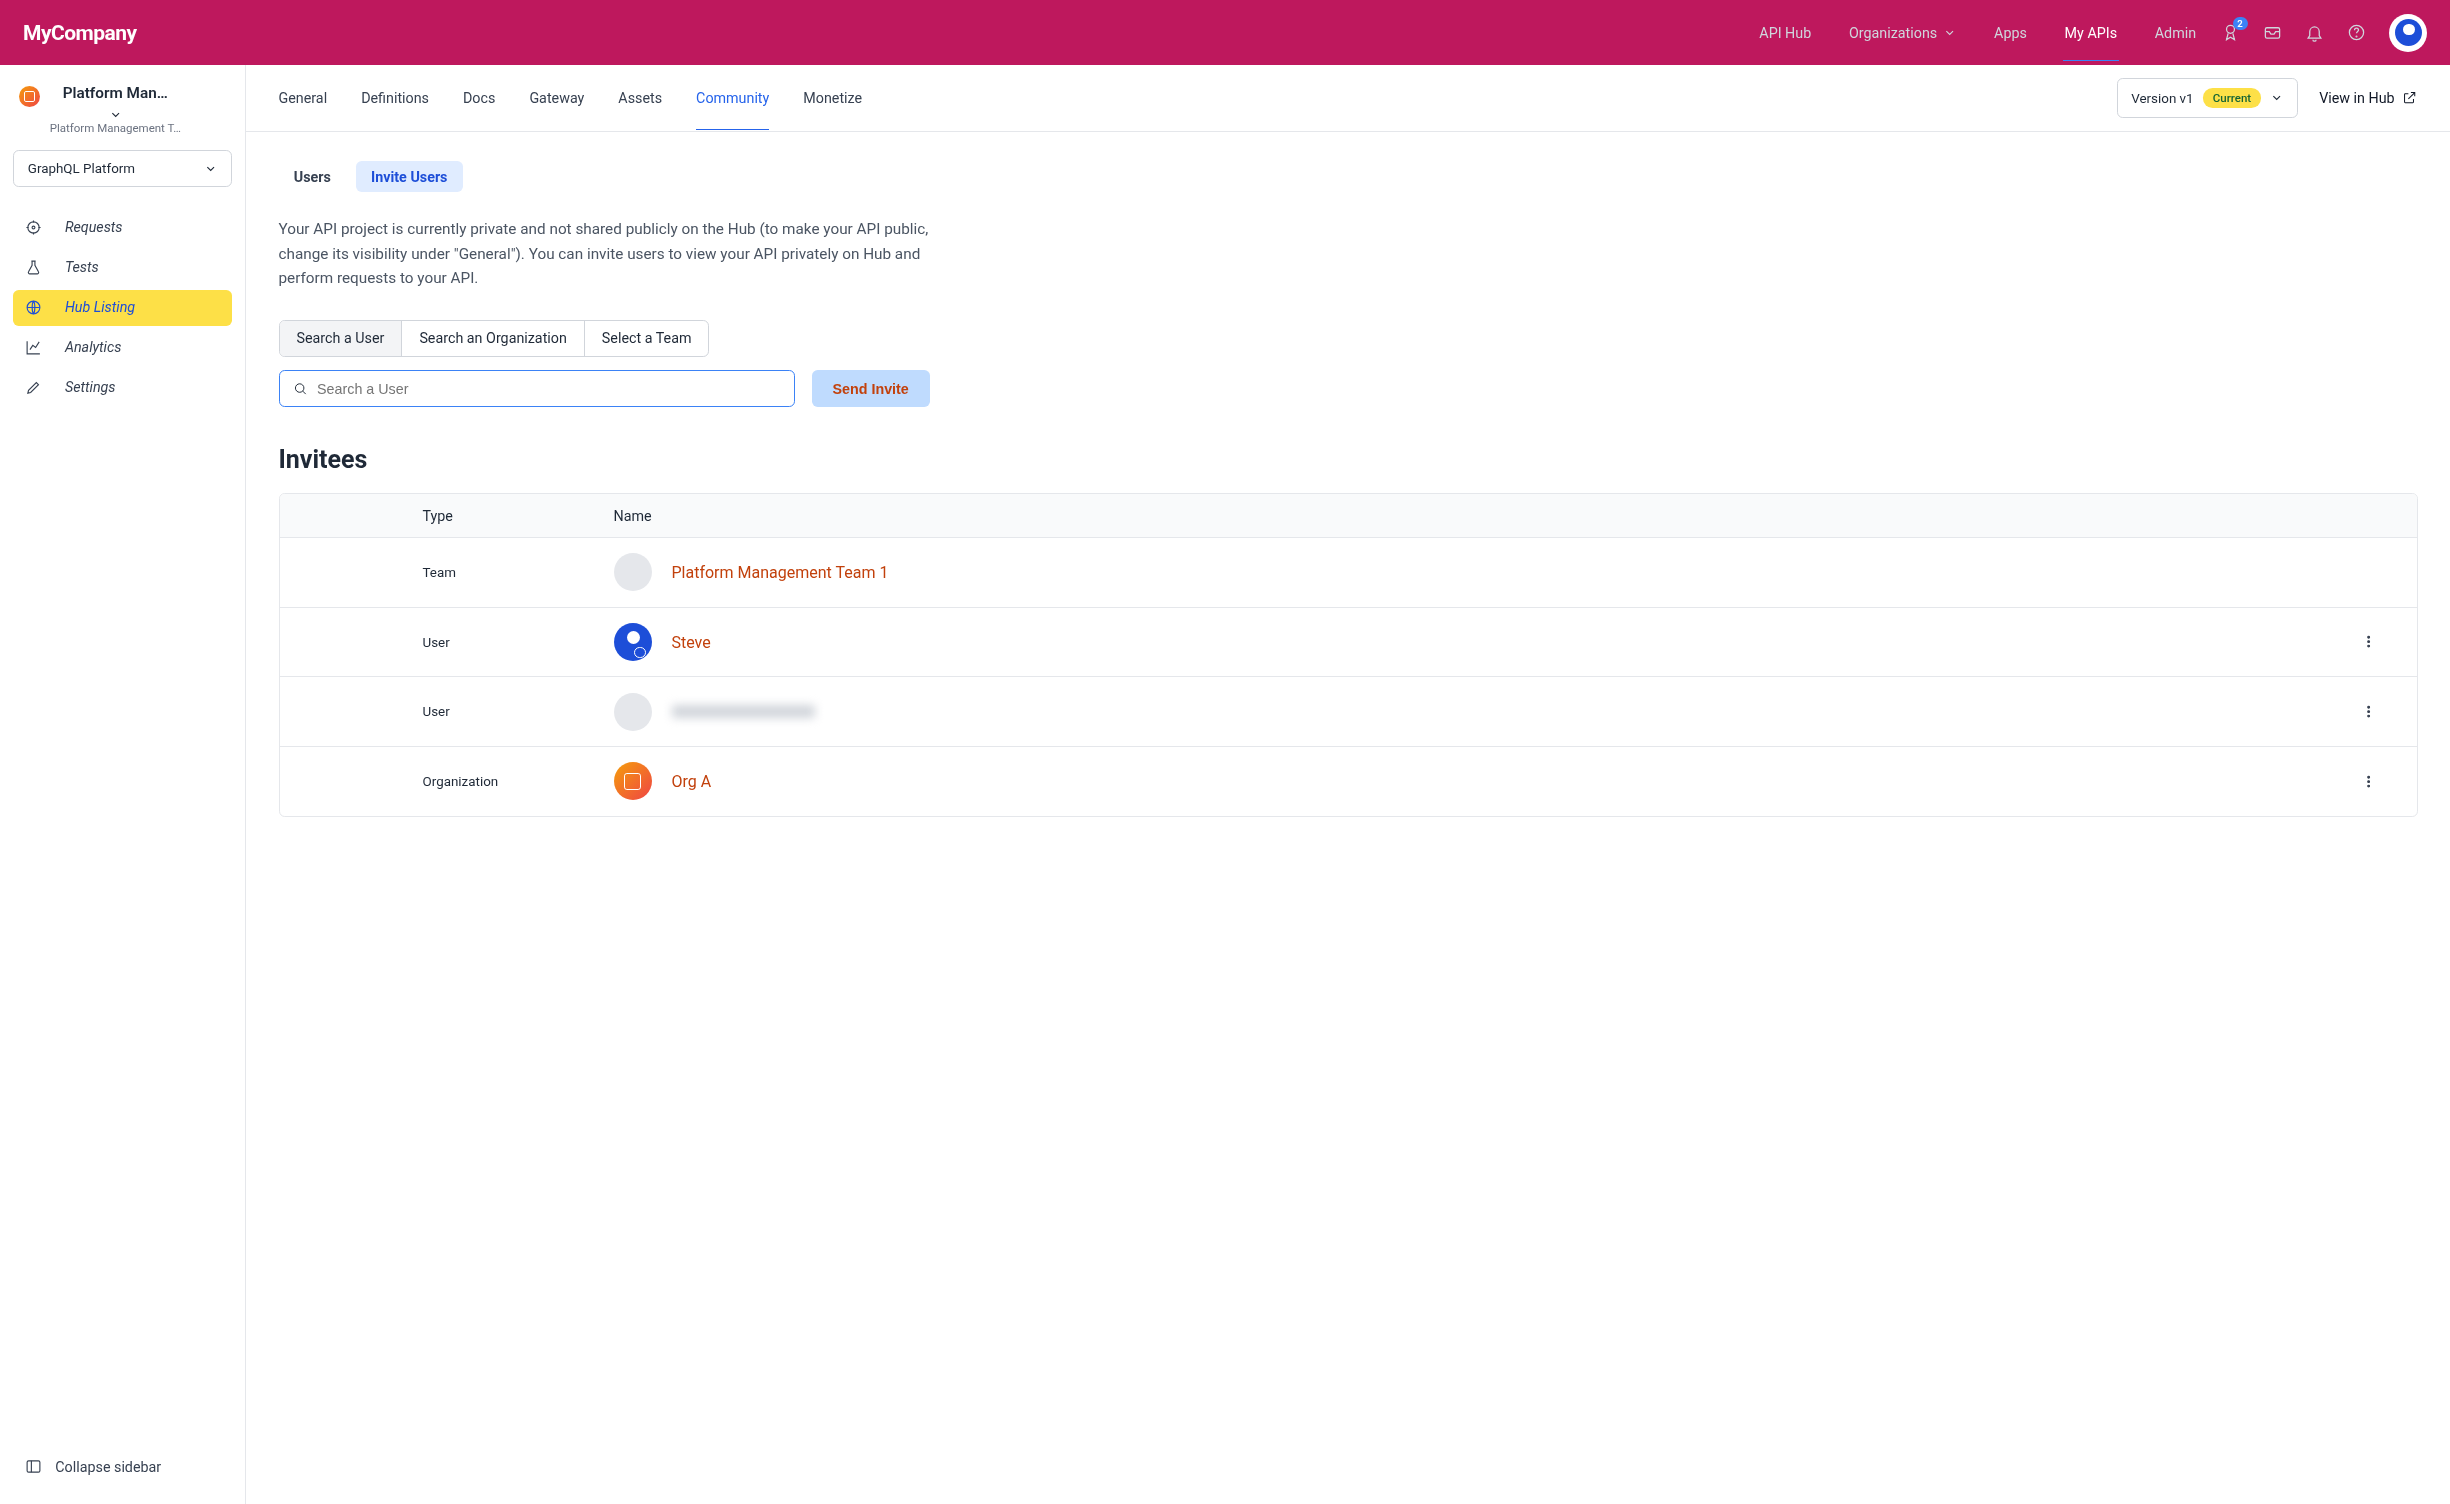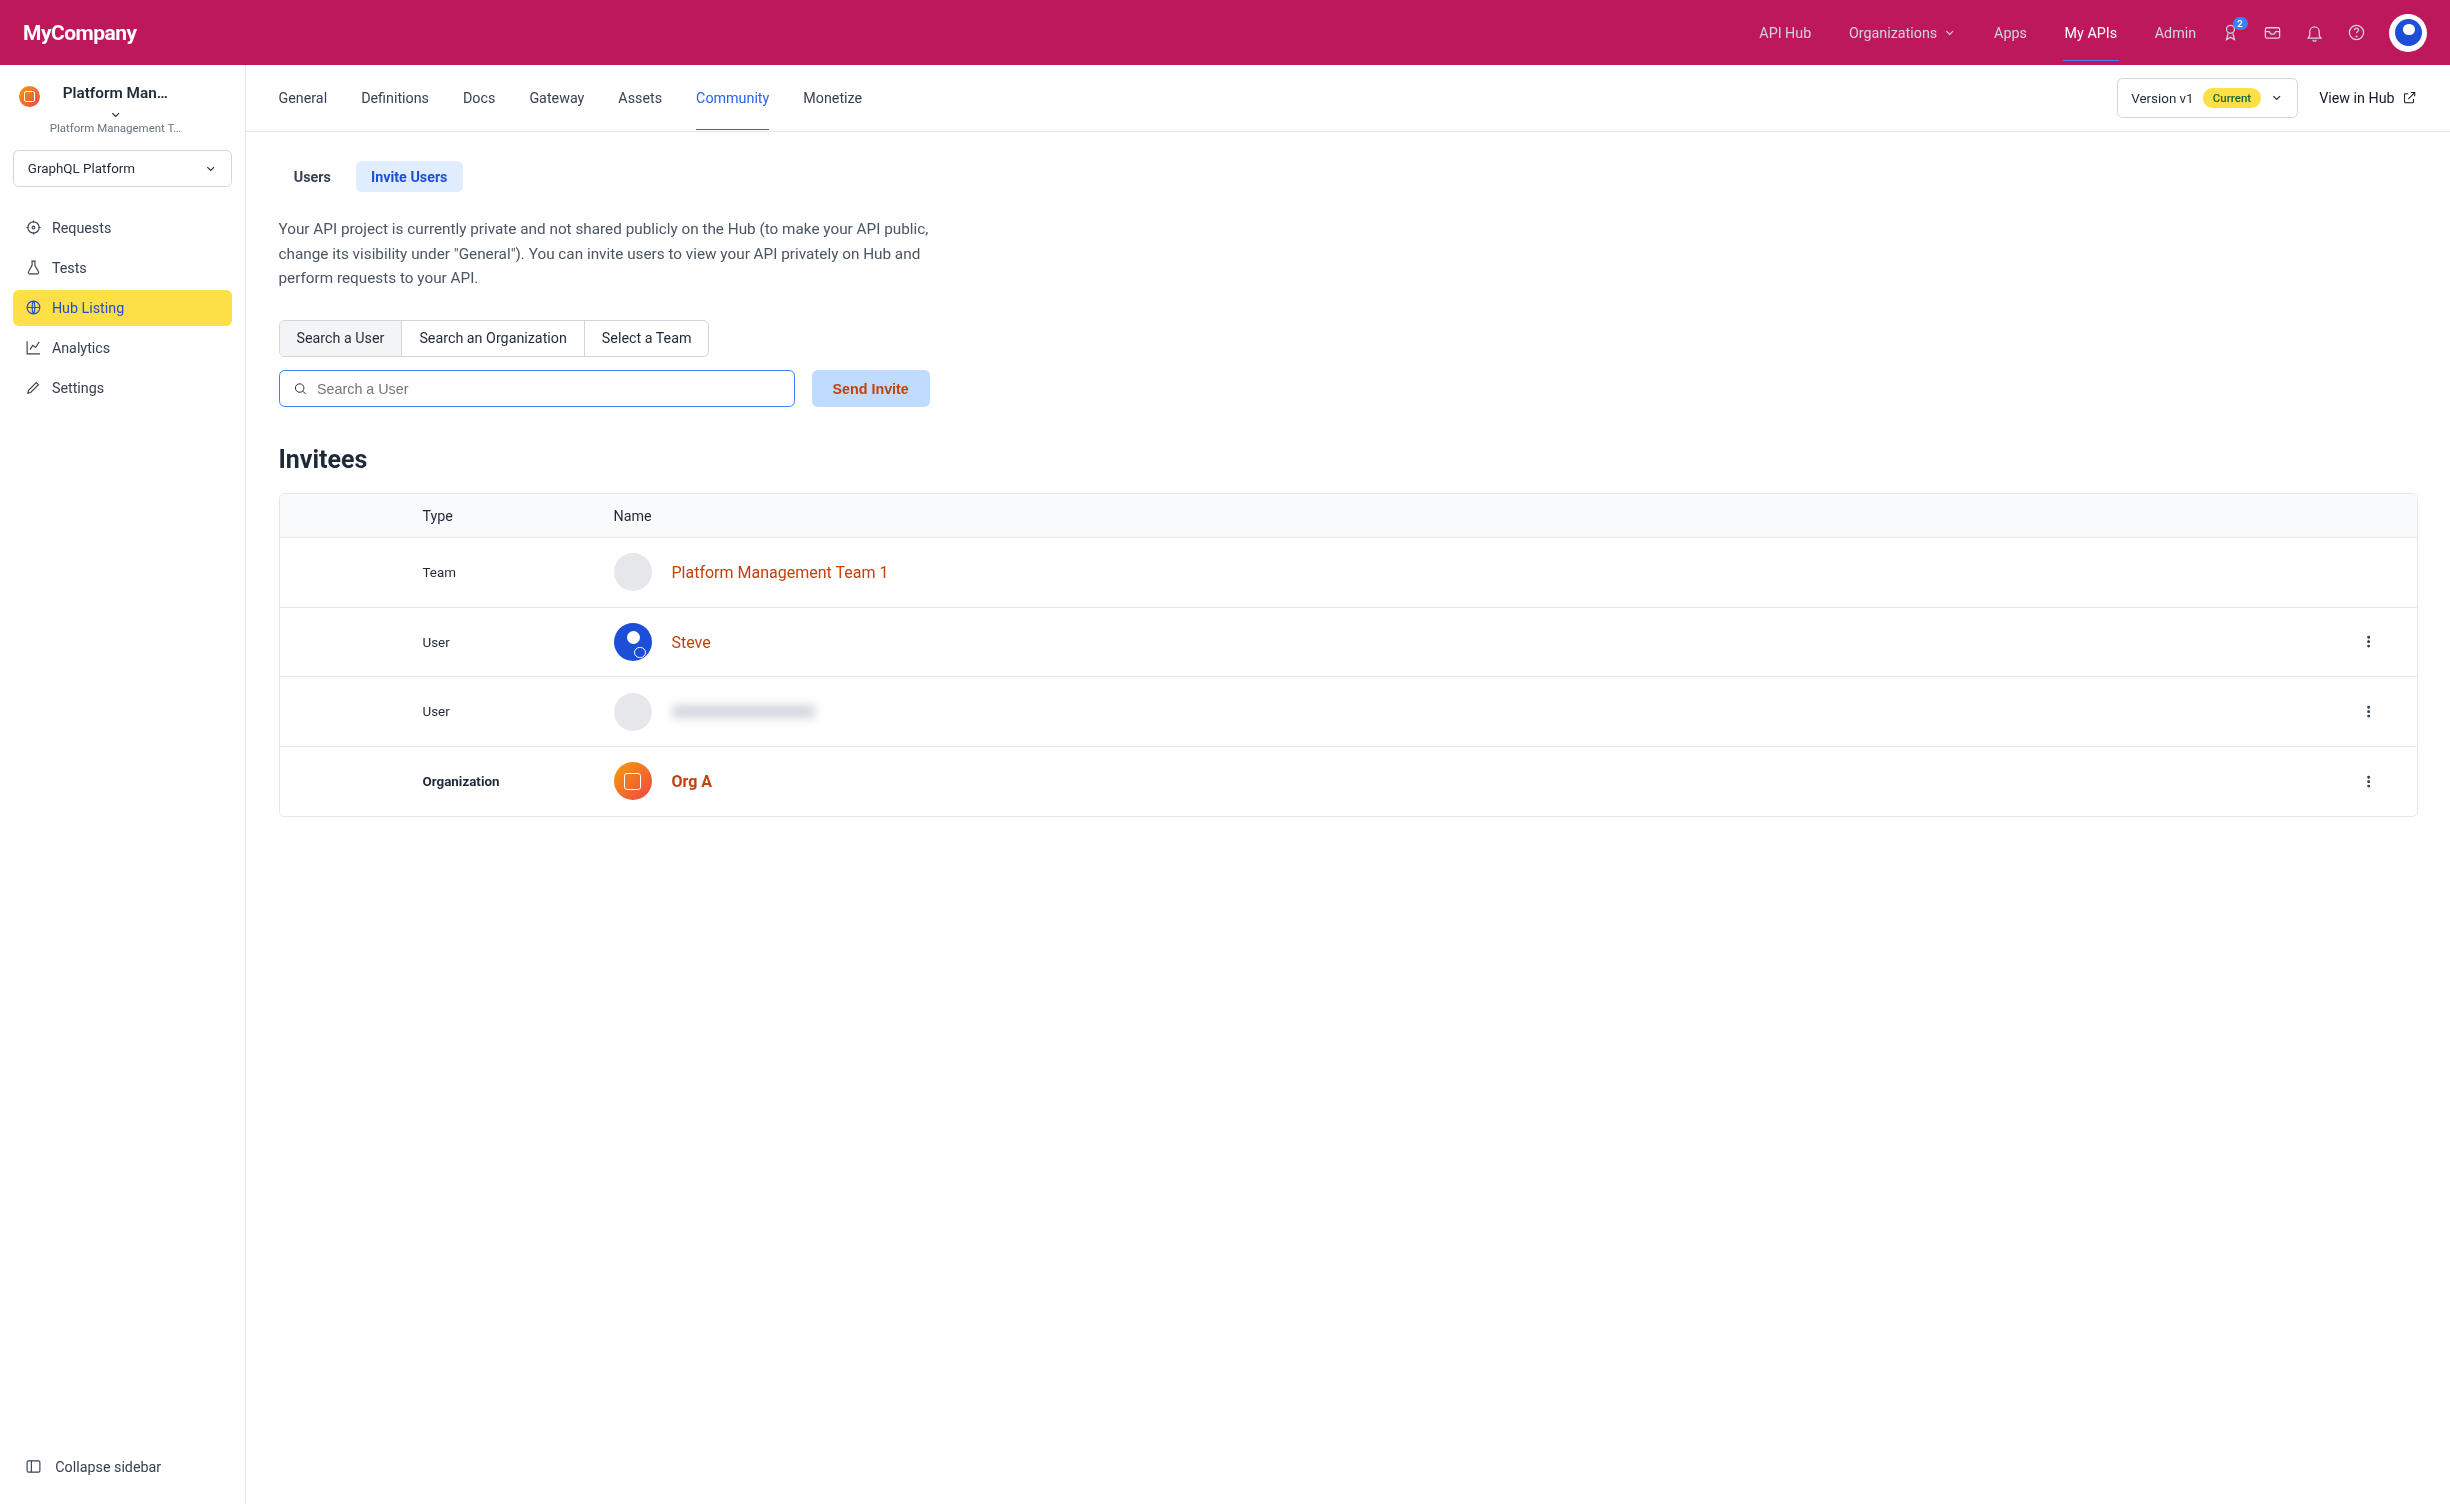--- a/index.html
+++ b/index.html
@@ -18,21 +18,21 @@
 .layout { display: flex; height: calc(100vh - 65px); }
 .sidebar { width: 246px; border-right: 1px solid #e5e7eb; display: flex; flex-direction: column; padding: 19px 13.4px; }
 .project-header { display: flex; gap: 9.6px; align-items: flex-start; margin-bottom: 15.3px; padding: 0 5.7px; }
 .proj-icon { width: 21px; height: 21px; border-radius: 50%; background: linear-gradient(135deg, #f59e0b, #ef4444); flex-shrink: 0; margin-top: 1.9px; display:flex; align-items:center; justify-content:center; }
 .proj-icon-inner { width:11.5px; height:11.5px; border:1.9px solid #fff; border-radius:1.9px; }
 .proj-title-row { display: flex; align-items: center; gap: 5.7px; flex-direction: column; }
 .proj-title { font-size: 15.3px; font-weight: 600; white-space: nowrap; overflow: hidden; text-overflow: ellipsis; max-width: 134px; }
 .proj-subtitle { font-size: 11.5px; color: #6b7280; white-space: nowrap; overflow: hidden; text-overflow: ellipsis; max-width: 163px; }
 .selector { border: 1px solid #d1d5db; border-radius: 5.7px; padding: 9.6px 13.4px; display: flex; justify-content: space-between; align-items: center; cursor: pointer; margin-bottom: 23px; }
 .side-nav { display: flex; flex-direction: column; gap: 3.8px; }
-.side-item { display: flex; align-items: center; gap: 10px; padding: 9.6px 11.5px; border-radius: 5.7px; cursor: pointer; color: #374151; font-size: 14.3px; }
+.side-item { display: flex; gap: 23px; padding: 9.6px 11.5px; border-radius: 5.7px; cursor: pointer; color: #374151; font-size: 14.3px; font-style: italic; }
 .side-item.active { background: #fde047; color: #1d4ed8; }
 .side-item.active svg { stroke: #1d4ed8; }
 .sidebar-footer { margin-top: auto; }
 .collapse-btn { display: flex; align-items: center; gap: 13.4px; padding: 9.6px 11.5px; cursor: pointer; color: #374151; font-size: 14.3px; }
 .main { flex: 1; display: flex; flex-direction: column; overflow: hidden; }
 .tabs-bar { display: flex; align-items: center; border-bottom: 1px solid #e5e7eb; padding: 0 32.5px; height: 67px; }
 .tab-list { display: flex; gap: 34px; }
 .tab { font-size: 14.3px; color: #374151; cursor: pointer; padding: 23px 0; }
 .tab.active { color: #2563eb; border-bottom: 1.9px solid #2563eb; }
 .tabs-right { margin-left: auto; display: flex; align-items: center; gap: 21px; }
@@ -49,21 +49,21 @@
 .seg:last-child { border-right: none; }
 .seg.active { background: #f3f4f6; }
 .search-row { display: flex; gap: 17px; align-items: center; margin-bottom: 38px; }
 .search-box { display: flex; align-items: center; border: 1px solid #3b82f6; border-radius: 5.7px; padding: 9.6px 13.4px; width: 516px; gap: 9.6px; }
 .search-box input { border: none; outline: none; font-size: 14.3px; width: 100%; }
 .send-btn { background: #bfdbfe; color: #c2410c; border: none; border-radius: 5.7px; padding: 10.5px 21px; font-size: 14.3px; font-weight: 700; cursor: pointer; }
 .section-title { font-size: 25px; font-weight: 700; margin-bottom: 19px; }
 .table { border: 1px solid #e5e7eb; border-radius: 5.7px; overflow: hidden; }
 .trow { display: grid; grid-template-columns: 124px 191px 1fr 57px; align-items: center; padding: 15.3px 19px; border-bottom: 1px solid #e5e7eb; }
 .trow.header-row { background: #f9fafb; font-weight: 400; font-size: 14.3px; padding: 13.4px 19px; }
-.trow:last-child { border-bottom: none; font-weight: bold; }
+.trow:last-child { border-bottom: none; }
 .cell-name { display: flex; align-items: center; gap: 20px; color: #c2410c; font-size: 16px; }
 .av { width: 38px; height: 38px; border-radius: 50%; background: #e5e7eb; flex-shrink:0; }
 .av.blue { background: #1d4ed8; position: relative; }
 .av.blue::after { content: ""; position: absolute; width: 13.4px; height: 13.4px; background: #fff; border-radius: 50%; top: 7.6px; left: 13.4px; }
 .av.blue::before { content: ""; position: absolute; width: 9.6px; height: 9.6px; background: #1d4ed8; border-radius: 50%; bottom: 2.9px; right: 5.7px; border: 1.9px solid #fff; }
 .av.org { background: linear-gradient(135deg, #f59e0b, #ef4444); display:flex; align-items:center; justify-content:center; }
 .blurred { filter: blur(4.8px); background:#d1d5db; width: 143px; height: 13.4px; border-radius:2.9px; }
 .more-btn { cursor: pointer; display: flex; justify-content: center; color: #374151; }
 svg { stroke: currentColor; fill: none; stroke-width: 1.6; }
 .chev { stroke-width: 2; }

